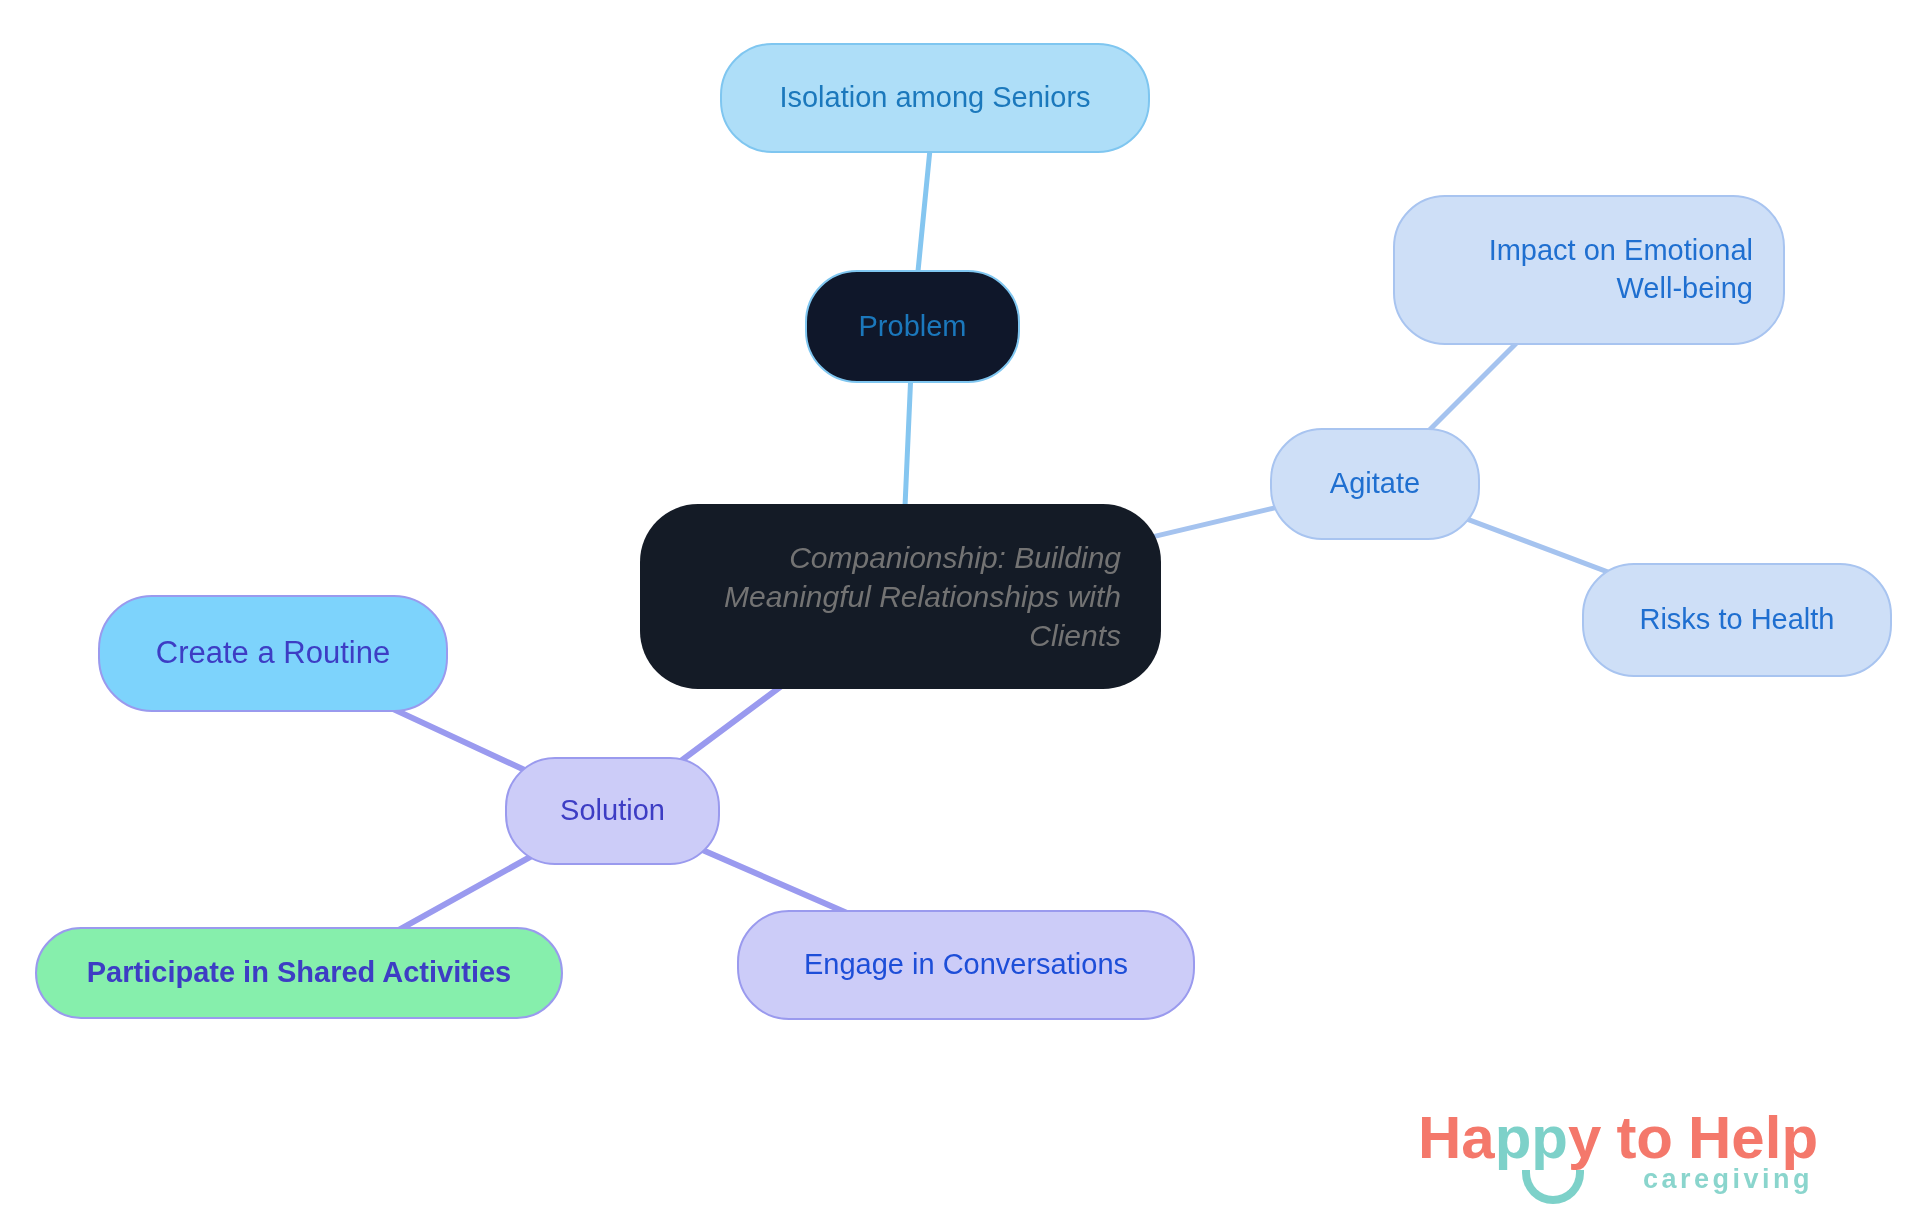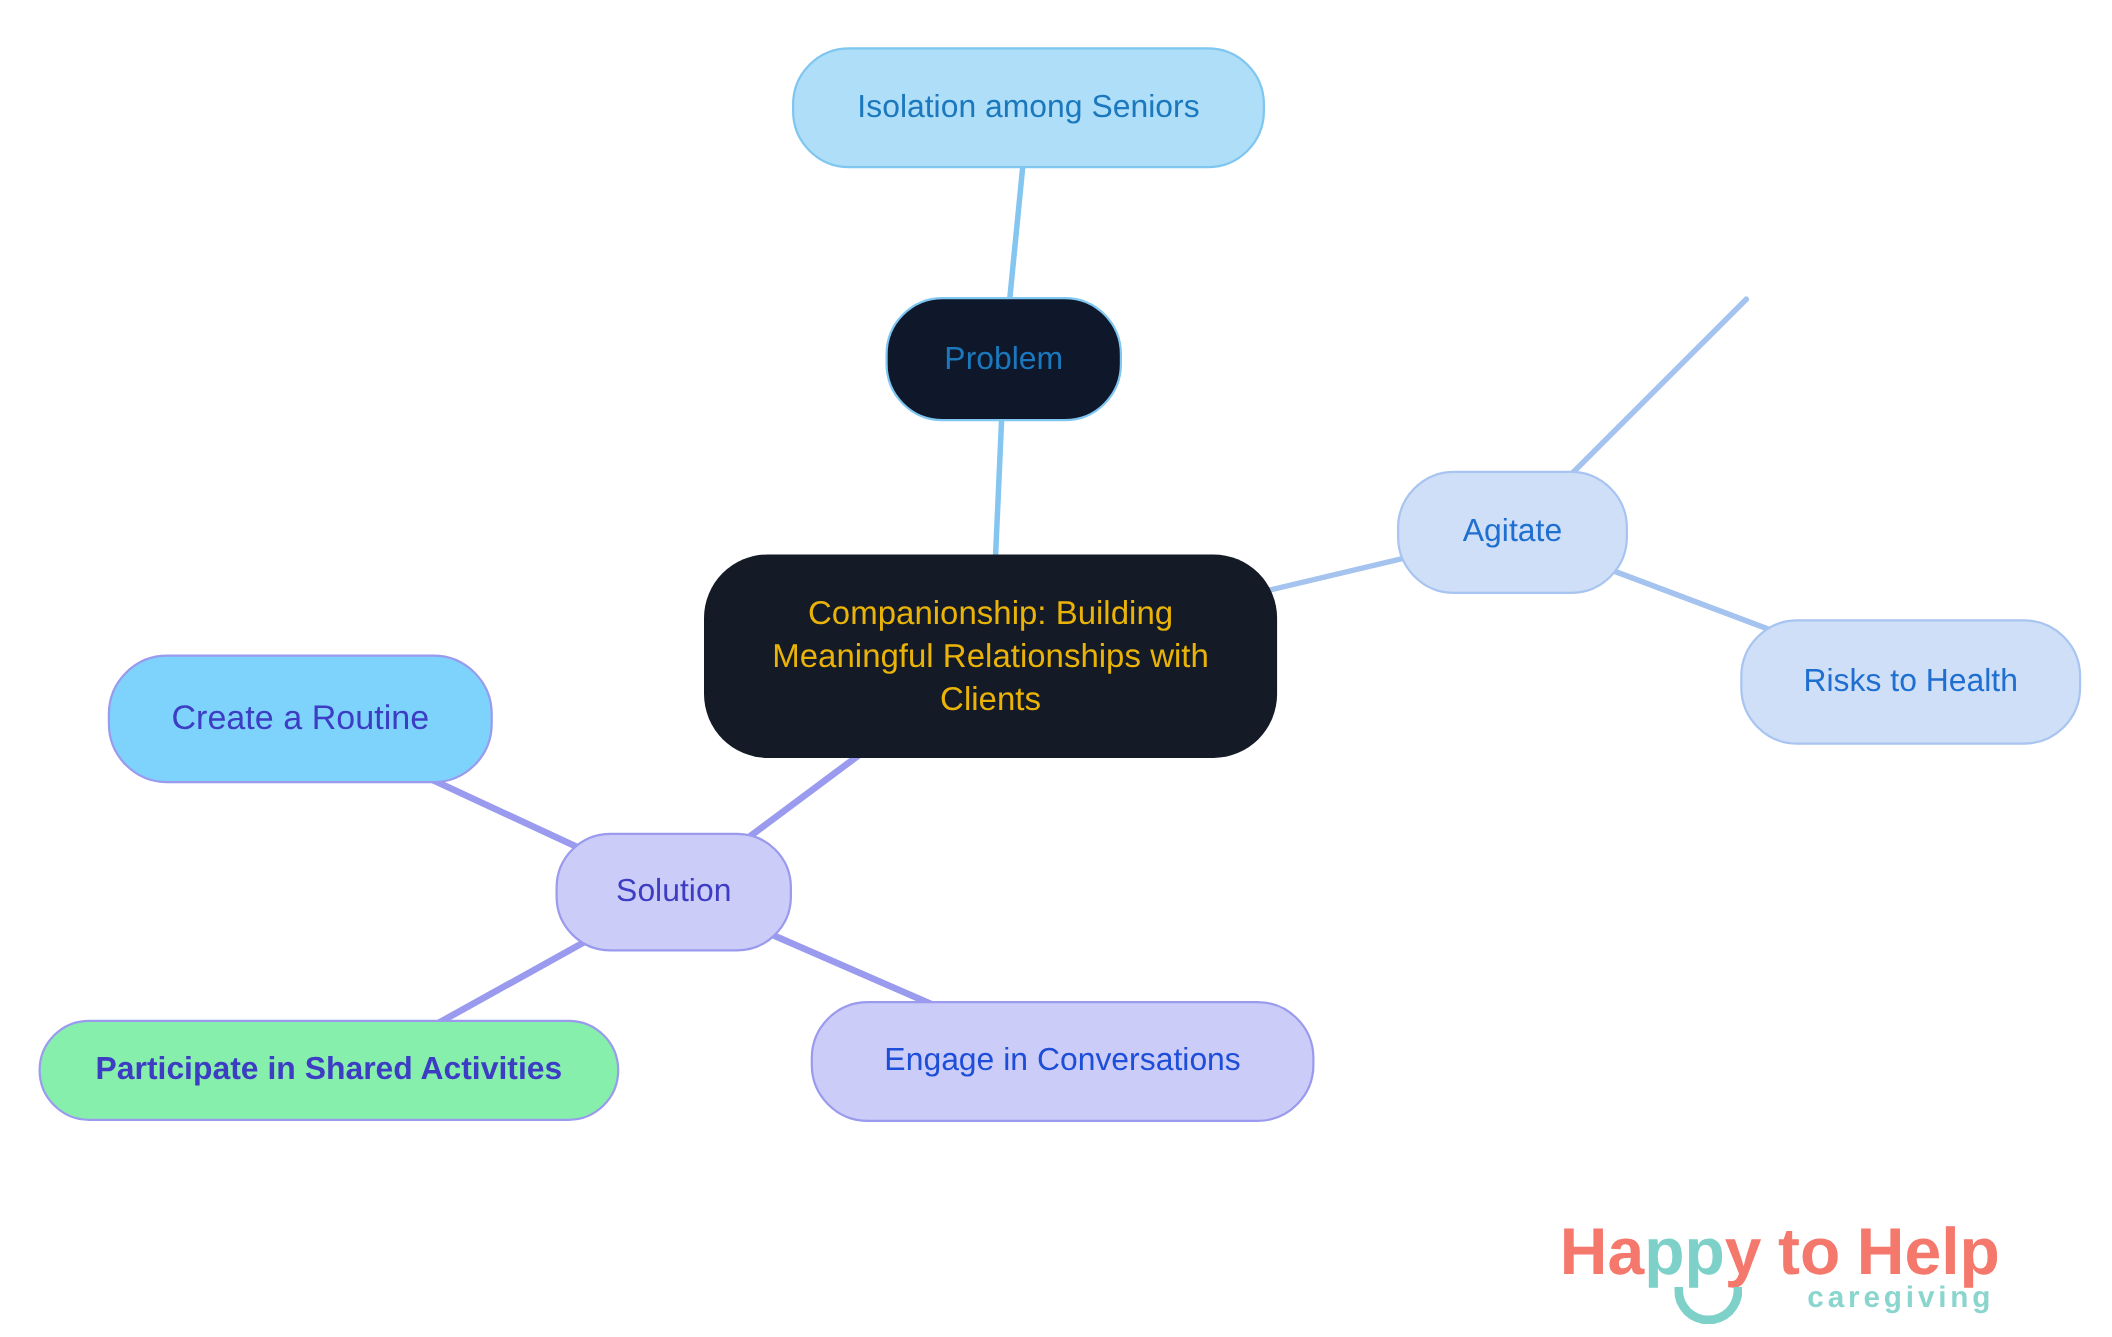--- a/index.html
+++ b/index.html
@@ -20,21 +20,21 @@
     transform-origin: 0 50%;
     border-radius: 3px;
     z-index: 1;
   }
   .node {
     position: absolute;
     box-sizing: border-box;
     display: flex;
     align-items: center;
     justify-content: center;
-    text-align: center;
+    text-align: right;
     line-height: 1.3;
     z-index: 2;
     cursor: pointer;
   }
   .node span { display: block; }
   
   #logo {
     position: absolute;
     left: 1418px;
     top: 1106px;
@@ -93,28 +93,31 @@
 
 <div class="edge" style="left: 935px; top: 95.5px; width: 229.605px; height: 5px; background: rgb(133, 198, 240); transform: rotate(95.6237deg);"></div>
     <div class="edge" style="left: 912.5px; top: 324px; width: 270.267px; height: 5px; background: rgb(133, 198, 240); transform: rotate(92.5448deg);"></div>
     <div class="edge" style="left: 900.5px; top: 594px; width: 487.654px; height: 5px; background: rgb(165, 195, 239); transform: rotate(-13.3381deg);"></div>
     <div class="edge" style="left: 1375px; top: 481.5px; width: 302.642px; height: 5px; background: rgb(165, 195, 239); transform: rotate(-45deg);"></div>
     <div class="edge" style="left: 1375px; top: 481.5px; width: 386.704px; height: 5px; background: rgb(165, 195, 239); transform: rotate(20.5907deg);"></div>
     <div class="edge" style="left: 900.5px; top: 593.5px; width: 359.102px; height: 6px; background: rgb(154, 154, 239); transform: rotate(143.322deg);"></div>
     <div class="edge" style="left: 612.5px; top: 808px; width: 374.255px; height: 6px; background: rgb(154, 154, 239); transform: rotate(-155.113deg);"></div>
     <div class="edge" style="left: 612.5px; top: 808px; width: 358.55px; height: 6px; background: rgb(154, 154, 239); transform: rotate(150.969deg);"></div>
     <div class="edge" style="left: 612.5px; top: 808px; width: 385.588px; height: 6px; background: rgb(154, 154, 239); transform: rotate(23.54deg);"></div>
-    <div class="node" style="left: 640px; top: 504px; width: 521px; height: 185px; border-radius: 58px; background: rgb(20, 27, 38); color: #eab308; font-size: 30px; padding: 0px 40px;">
+    <div class="node" style="left: 640px; top: 504px; width: 521px; height: 185px; border-radius: 58px; background: rgb(20, 27, 38); color: #737373; font-size: 30px; padding: 0px 40px; font-style: italic;">
       <span>Companionship: Building Meaningful Relationships with Clients</span>
     </div>
     <div class="node" style="left: 720px; top: 43px; width: 430px; height: 110px; border-radius: 52px; background: rgb(174, 222, 248); color: rgb(27, 120, 188); font-size: 29px; padding: 0px 20px; border: 2px solid rgb(127, 198, 240);">
       <span>Isolation among Seniors</span>
     </div>
     <div class="node" style="left: 805px; top: 270px; width: 215px; height: 113px; border-radius: 52px; background: #0f172a; color: rgb(27, 120, 188); font-size: 29px; padding: 0px 14px; border: 2px solid rgb(127, 198, 240);">
       <span>Problem</span>
+    </div>
+    <div class="node" style="left: 1393px; top: 195px; width: 392px; height: 150px; border-radius: 52px; background: rgb(206, 223, 247); color: rgb(31, 111, 208); font-size: 29px; padding: 0px 30px; border: 2px solid rgb(168, 196, 240);">
+      <span>Impact on Emotional Well-being</span>
     </div>
     <div class="node" style="left: 1582px; top: 563px; width: 310px; height: 114px; border-radius: 52px; background: rgb(206, 223, 247); color: rgb(31, 111, 208); font-size: 29px; padding: 0px 18px; border: 2px solid rgb(168, 196, 240);">
       <span>Risks to Health</span>
     </div>
     <div class="node" style="left: 1270px; top: 428px; width: 210px; height: 112px; border-radius: 52px; background: rgb(206, 223, 247); color: rgb(31, 111, 208); font-size: 29px; padding: 0px 14px; border: 2px solid rgb(168, 196, 240);">
       <span>Agitate</span>
     </div>
     <div class="node" style="left: 98px; top: 595px; width: 350px; height: 117px; border-radius: 54px; background: #7dd3fc; color: rgb(61, 61, 196); font-size: 31px; padding: 0px 18px; border: 2px solid rgb(154, 154, 238);">
       <span>Create a Routine</span>
     </div>

